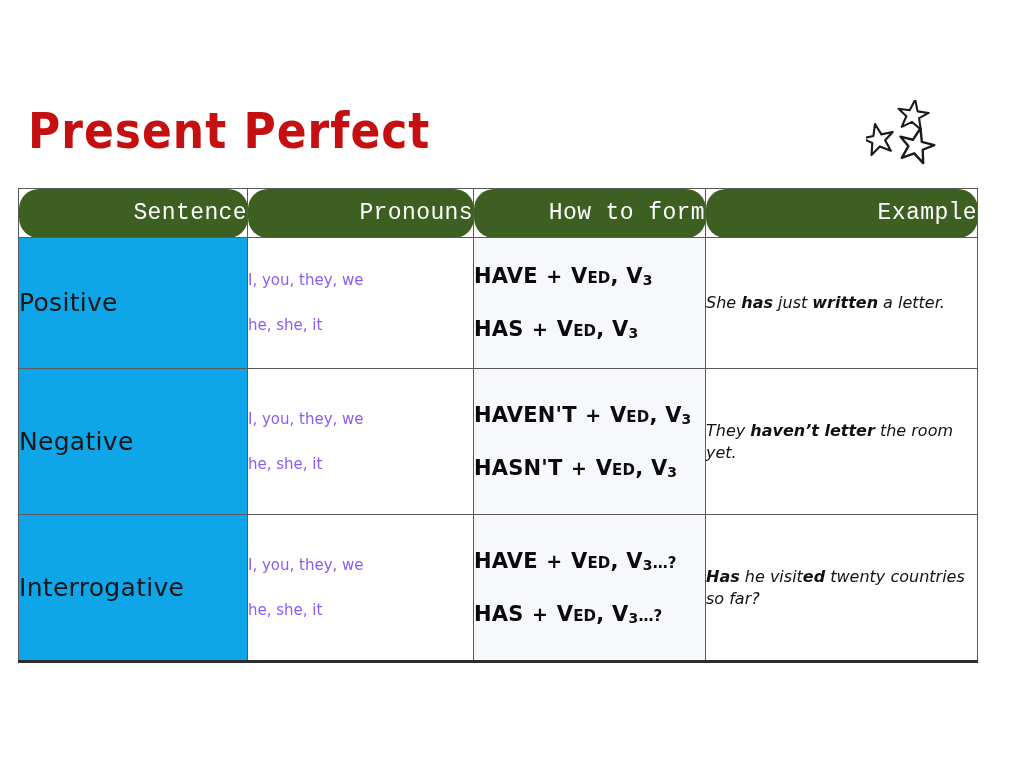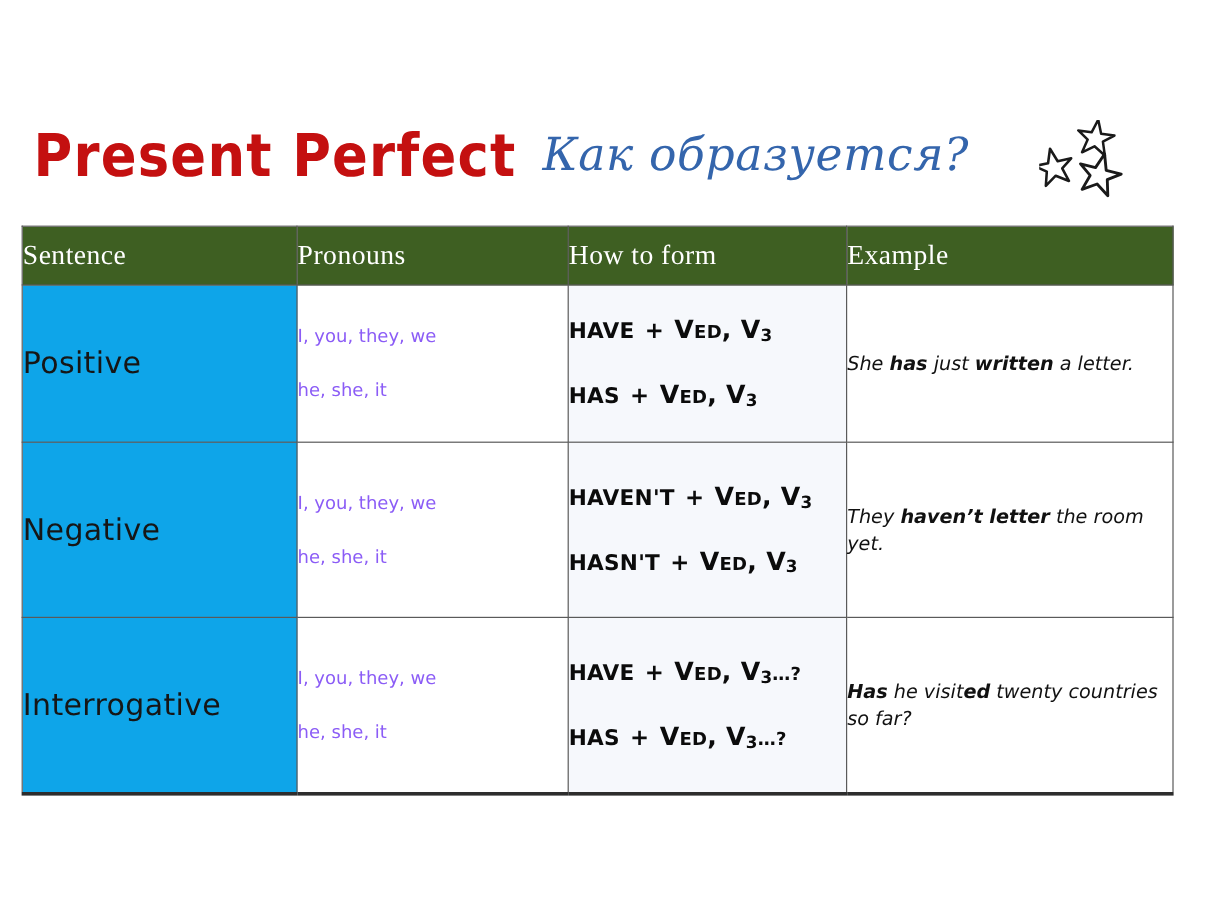--- a/index.html
+++ b/index.html
@@ -79,27 +79,28 @@
   
   col.c-sentence { width: 229px; }
   col.c-pronouns { width: 226px; }
   col.c-form     { width: 232px; }
   col.c-example  { width: 272px; }
 
   thead th {
     background: #3E5F22;
     color: #ffffff;
     height: 48px;
-    font-family: Liberation Serif, serif;
+    font-family: Liberation Mono, monospace;
     font-size: 23px;
     font-weight: normal;
     letter-spacing: 0.4px;
-    text-align: left;
+    text-align: right;
     border-color: #2D4518;
     border-top: 3px solid #2D4518;
+    border-radius: 20px;
   }
 
   
   td.cell-sentence {
     background: #0ea5e9;
     font-size: 25px;
     color: #161616;
     padding-left: 14px;
     letter-spacing: 0.3px;
     line-height: 1.2;
@@ -137,33 +138,32 @@
 
   
   .formula {
     font-family: "DejaVu Sans", sans-serif;
     font-size: 21px;
     font-weight: bold;
     color: #0B0B0B;
     white-space: nowrap;
     letter-spacing: 0.2px;
   }
-  .formula .aux { font-size: 18px; }
+  .formula .aux { font-size: 21px; }
   .formula .plus { font-size: 19px; padding: 0 1px; }
   .formula .vcap { font-size: 21px; }
   .formula .sc { font-size: 15px; letter-spacing: 0.2px; }
   .formula .sub { font-size: 14px; vertical-align: -2px; }
   .formula-gap { height: 32px; }
 </style>
 </head>
 <body>
 
 <div class="header">
   <div class="title-main">Present Perfect</div>
-  <div class="title-sub">Как образуется?</div>
 </div>
 
 <div class="stars">
   <svg width="100" height="70" viewBox="0 0 100 70" aria-hidden="true">
     <g fill="none" stroke="#1A1A1A" stroke-width="2.6" stroke-linejoin="round" stroke-linecap="round">
       <polygon points="44,2 49,16 63,16 52,24 56,38 44,30 32,38 36,24 25,16 39,16" transform="translate(12,-2) scale(0.80) rotate(8 44 20)"></polygon>
       <polygon points="44,2 49,16 63,16 52,24 56,38 44,30 32,38 36,24 25,16 39,16" transform="translate(-24,22) scale(0.82) rotate(-12 44 20)"></polygon>
       <polygon points="44,2 49,16 63,16 52,24 56,38 44,30 32,38 36,24 25,16 39,16" transform="translate(10,26) scale(0.92) rotate(14 44 20)"></polygon>
     </g>
   </svg>

